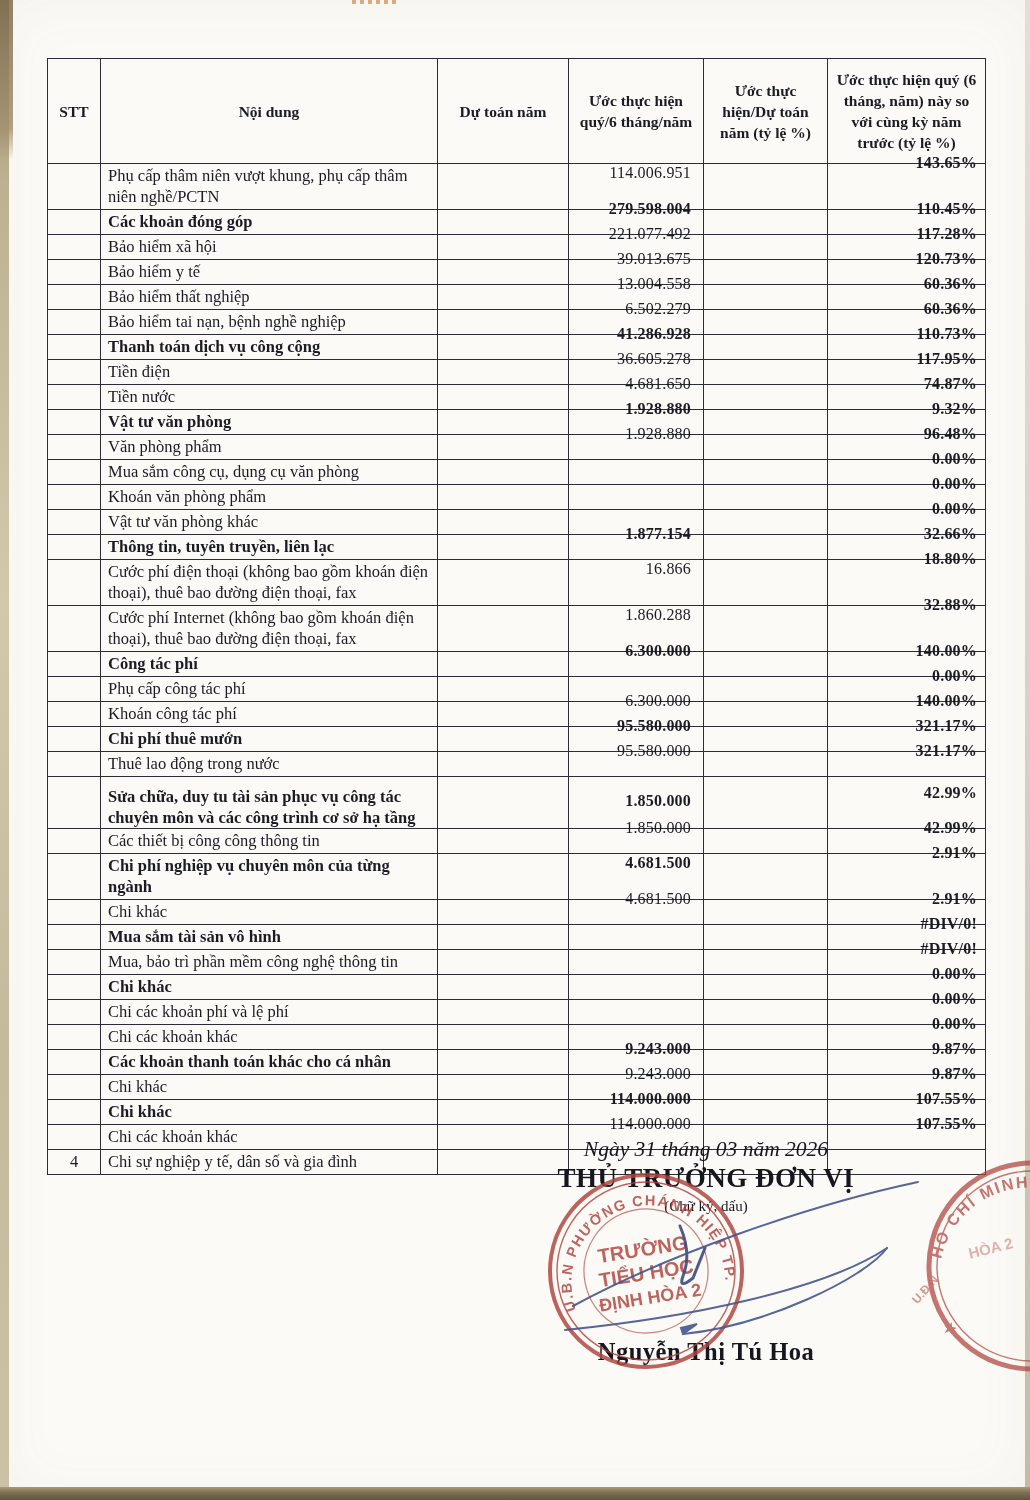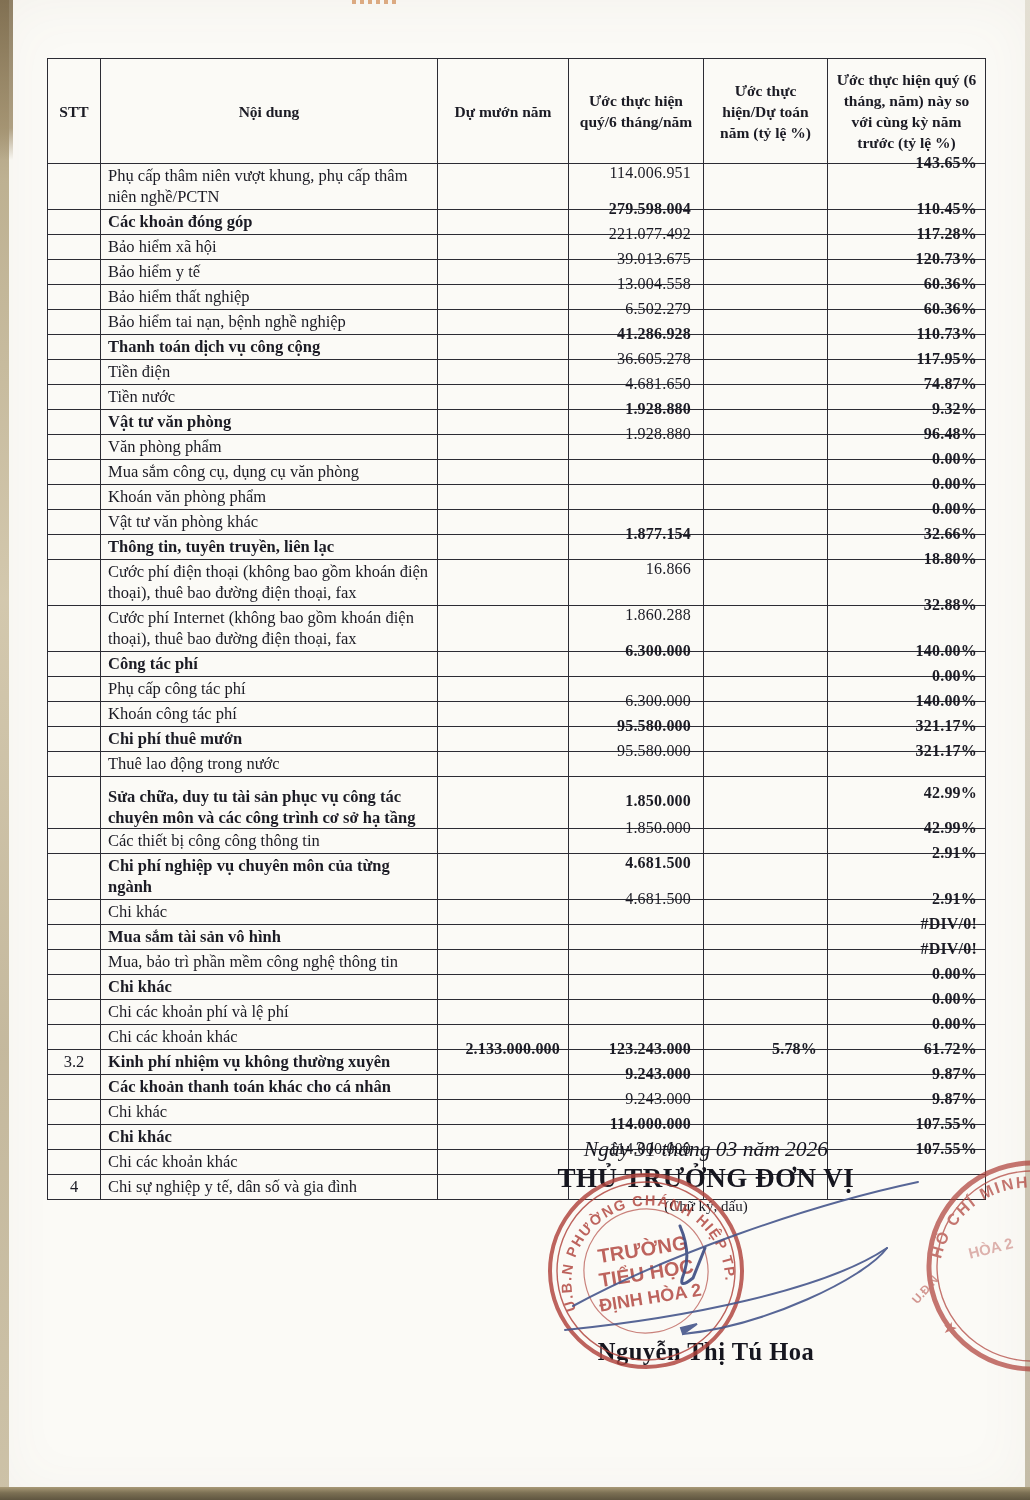--- a/index.html
+++ b/index.html
@@ -70,21 +70,21 @@
         <col style="width:337px">
         <col style="width:131px">
       <col style="width:135px">
         <col style="width:124px">
         <col style="width:158px">
     </colgroup>
     <thead>
       <tr>
         <th>STT</th>
         <th>Nội dung</th>
-        <th>Dự mướn năm</th>
+        <th>Dự toán năm</th>
         <th>Ước thực hiện quý/6 tháng/năm</th>
         <th>Ước thực hiện/Dự toán năm (tỷ lệ %)</th>
         <th>Ước thực hiện quý (6 tháng, năm) này so với cùng kỳ năm trước (tỷ lệ %)</th>
       </tr>
     </thead>
     <tbody>
         <tr class="wrap">
           <td class="c-stt"></td>
           <td class="c-label"><span class="lbl">Phụ cấp thâm niên vượt khung, phụ cấp thâm niên nghề/PCTN</span></td>
           <td class="c-du-toan"></td>
@@ -324,28 +324,20 @@
           <td class="c-ratio"></td>
           <td class="c-percent"><span class="num pct">0.00%</span></td>
         </tr>
         <tr>
           <td class="c-stt"></td>
           <td class="c-label"><span class="lbl">Chi các khoản khác</span></td>
           <td class="c-du-toan"></td>
           <td class="c-value"></td>
           <td class="c-ratio"></td>
           <td class="c-percent"><span class="num pct">0.00%</span></td>
-        </tr>
-        <tr>
-          <td class="c-stt"><span>3.2</span></td>
-          <td class="c-label"><span class="lbl b">Kinh phí nhiệm vụ không thường xuyên</span></td>
-          <td class="c-du-toan"><span class="num b">2.133.000.000</span></td>
-          <td class="c-value"><span class="num b">123.243.000</span></td>
-          <td class="c-ratio"><span class="num b">5.78%</span></td>
-          <td class="c-percent"><span class="num pct">61.72%</span></td>
         </tr>
         <tr>
           <td class="c-stt"></td>
           <td class="c-label"><span class="lbl b">Các khoản thanh toán khác cho cá nhân</span></td>
           <td class="c-du-toan"></td>
           <td class="c-value"><span class="num b">9.243.000</span></td>
           <td class="c-ratio"></td>
           <td class="c-percent"><span class="num pct">9.87%</span></td>
         </tr>
         <tr>

